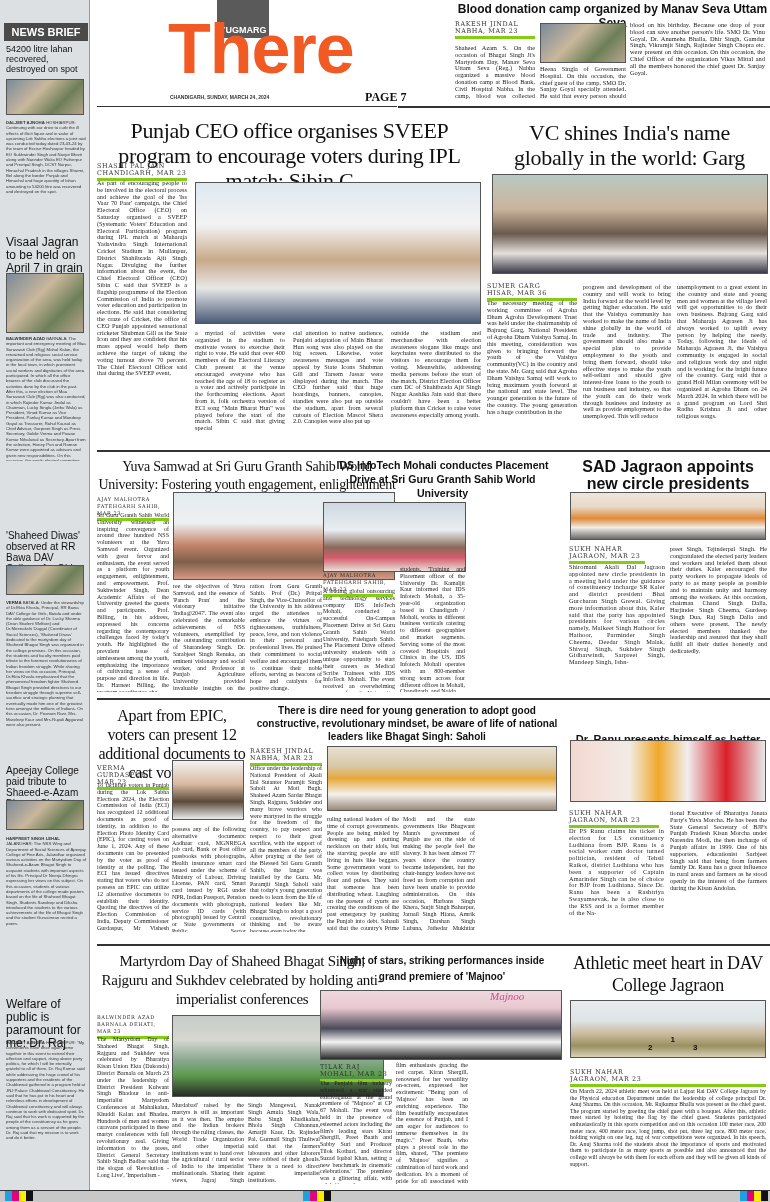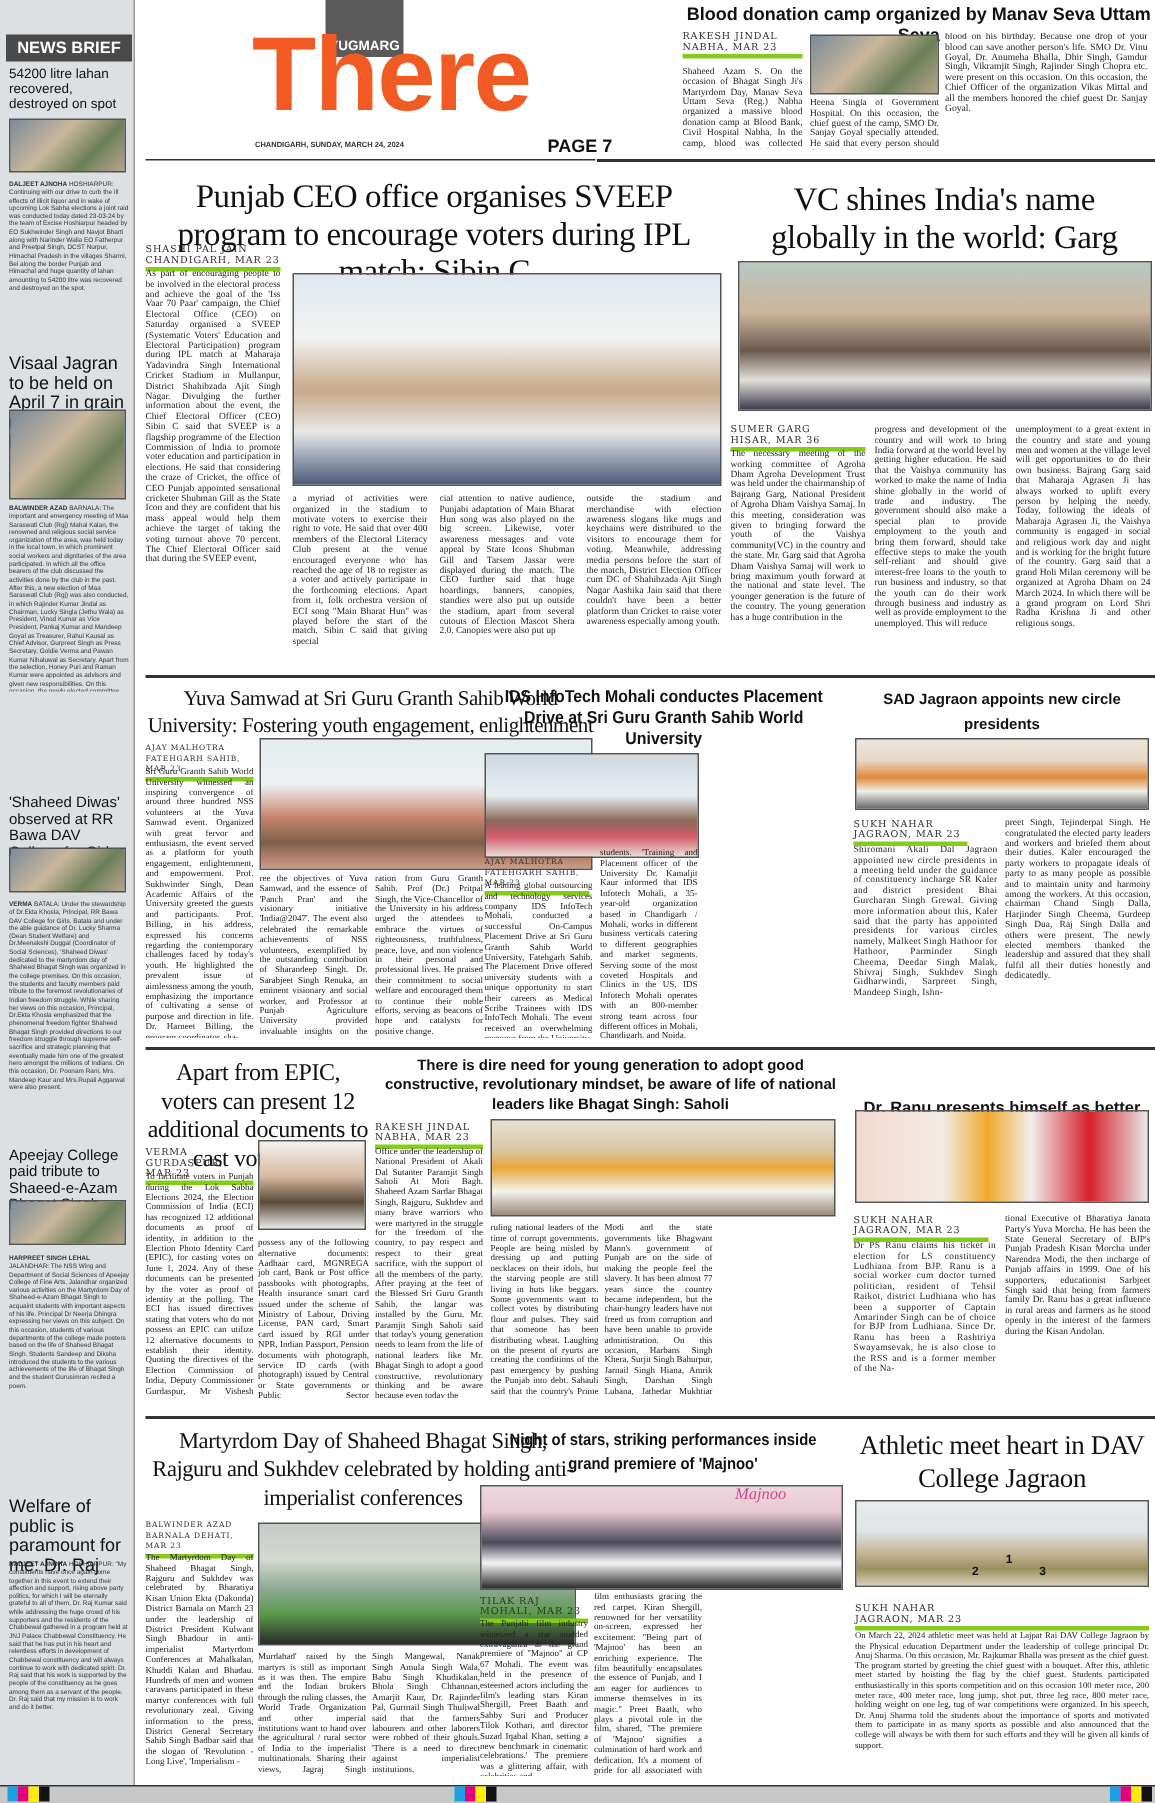--- a/index.html
+++ b/index.html
@@ -8,21 +8,21 @@
 .sidebar{left:0;top:0;width:90px;height:1190px;background:#dde0e3;border-right:1px solid #999}
 .nb-head{left:4px;top:23px;width:84px;height:18px;background:#4a4a4a;color:#fff;font-family:"Liberation Sans",sans-serif;font-weight:bold;font-size:11px;text-align:center;line-height:18px}
 .sb-h{font-family:"Liberation Sans",sans-serif;font-weight:normal;color:#111;font-size:9px;line-height:10px}
 .sb-h.big{font-size:12px;line-height:13px}
 .sb-t{font-family:"Liberation Sans",sans-serif;font-size:4.3px;line-height:5.3px;color:#333}
 .sb-t b{font-weight:bold}
 .photo{background:linear-gradient(135deg,#7b8a9a,#c9b79c 40%,#6d7f58 70%,#b7a58e);border:1px solid #555}
 .logo-box{left:217px;top:0;width:52px;height:38px;background:#5a5a5a;color:#fff;font-family:"Liberation Sans",sans-serif;font-weight:bold;font-size:9px;text-align:center;line-height:9px;padding-top:26px}
 .logo{left:168px;top:14px;font-family:"Liberation Sans",sans-serif;font-weight:bold;font-size:70px;color:#f15a22;letter-spacing:-1px;line-height:70px}
 .dateline{left:170px;top:94px;font-family:"Liberation Sans",sans-serif;font-weight:bold;font-size:5px;color:#333}
-.pageno{left:365px;top:90px;font-family:Liberation Sans, sans-serif;font-weight:bold;font-size:12px;color:#111}
+.pageno{left:365px;top:90px;font-family:Liberation Serif, serif;font-weight:bold;font-size:12px;color:#111}
 .rule{height:2px;background:#333}
 .hd{font-family:"Liberation Sans",sans-serif;font-weight:bold;color:#111;text-align:center}
 .hd.cond{font-family:"Liberation Serif",serif;font-weight:normal;transform-origin:center;letter-spacing:-0.3px}
 .by{font-family:"DejaVu Serif",serif;font-size:6.4px;letter-spacing:0.6px;color:#333;line-height:7px;border-bottom:3px solid #84cc16;padding-bottom:1px}
 .txt{font-family:"Liberation Serif",serif;font-size:6.3px;line-height:6.8px;color:#222;text-align:justify;overflow:hidden}
 .cmyk{display:flex;height:10px}
 .cmyk span{width:7px;height:10px}
 </style>
 </head>
 <body>
@@ -101,21 +101,21 @@
 
 <div class="abs hd" style="left:320px;top:458px;width:245px;font-size:11.5px;line-height:14px;transform:scaleX(0.92)">IDS InfoTech Mohali conductes Placement Drive at Sri Guru Granth Sahib World University</div>
 <div class="abs photo" style="left:323px;top:502px;width:143px;height:70px;background:linear-gradient(180deg,#cfd8e0 0%,#e8eef2 40%,#8a6a5a 65%,#d45a6a 80%,#e8e0d8 100%)"></div>
 <div class="abs by" style="left:323px;top:572px;width:70px;font-size:5px">
     <div>AJAY MALHOTRA</div>
     <div>FATEHGARH SAHIB, MAR 23</div>
   </div>
 <div class="abs txt" style="left:323px;top:588px;width:72px;height:104px;font-size:6px">A leading global outsourcing and technology services company IDS InfoTech Mohali, conducted a successful On-Campus Placement Drive at Sri Guru Granth Sahib World University, Fatehgarh Sahib. The Placement Drive offered university students with a unique opportunity to start their careers as Medical Scribe Trainees with IDS InfoTech Mohali. The event received an overwhelming response from the University</div>
 <div class="abs txt" style="left:400px;top:566px;width:65px;height:126px;font-size:6px">students. 'Training and Placement officer of the University Dr. Kamaljit Kaur informed that IDS Infotech Mohali, a 35-year-old organization based in Chandigarh / Mohali, works in different business verticals catering to different geographies and market segments. Serving some of the most coveted Hospitals and Clinics in the US, IDS Infotech Mohali operates with an 800-member strong team across four different offices in Mohali, Chandigarh, and Noida.</div>
 
-<div class="abs hd" style="left:568px;top:458px;width:200px;font-size:10px;line-height:17px">SAD Jagraon appoints new circle presidents</div>
+<div class="abs hd" style="left:568px;top:458px;width:200px;font-size:16px;line-height:17px">SAD Jagraon appoints new circle presidents</div>
 <div class="abs photo" style="left:570px;top:492px;width:196px;height:48px;background:linear-gradient(180deg,#ece6da 0%,#e8d8c8 30%,#e08a3a 55%,#f0eee8 75%,#6a6a6a 100%)"></div>
 <div class="abs by" style="left:569px;top:546px;width:76px">
     <div>SUKH NAHAR</div>
     <div>JAGRAON, MAR 23</div>
   </div>
 <div class="abs txt" style="left:569px;top:564px;width:96px;height:128px;letter-spacing:0.2px">Shiromani Akali Dal Jagraon appointed new circle presidents in a meeting held under the guidance of constituency incharge SR Kaler and district president Bhai Gurcharan Singh Grewal. Giving more information about this, Kaler said that the party has appointed presidents for various circles namely, Malkeet Singh Hathoor for Hathoor, Parminder Singh Cheema, Deedar Singh Malak, Shivraj Singh, Sukhdev Singh Gidharwindi, Sarpreet Singh, Mandeep Singh, Ishn-</div>
 <div class="abs txt" style="left:670px;top:546px;width:97px;height:146px">preet Singh, Tejinderpal Singh. He congratulated the elected party leaders and workers and briefed them about their duties. Kaler encouraged the party workers to propagate ideals of party to as many people as possible and to maintain unity and harmony among the workers. At this occasion, chairman Chand Singh Dalla, Harjinder Singh Cheema, Gurdeep Singh Dua, Raj Singh Dalla and others were present. The newly elected members thanked the leadership and assured that they shall fulfil all their duties honestly and dedicatedly.</div>
 
 <div class="abs rule" style="left:97px;top:698px;width:673px"></div>
 

